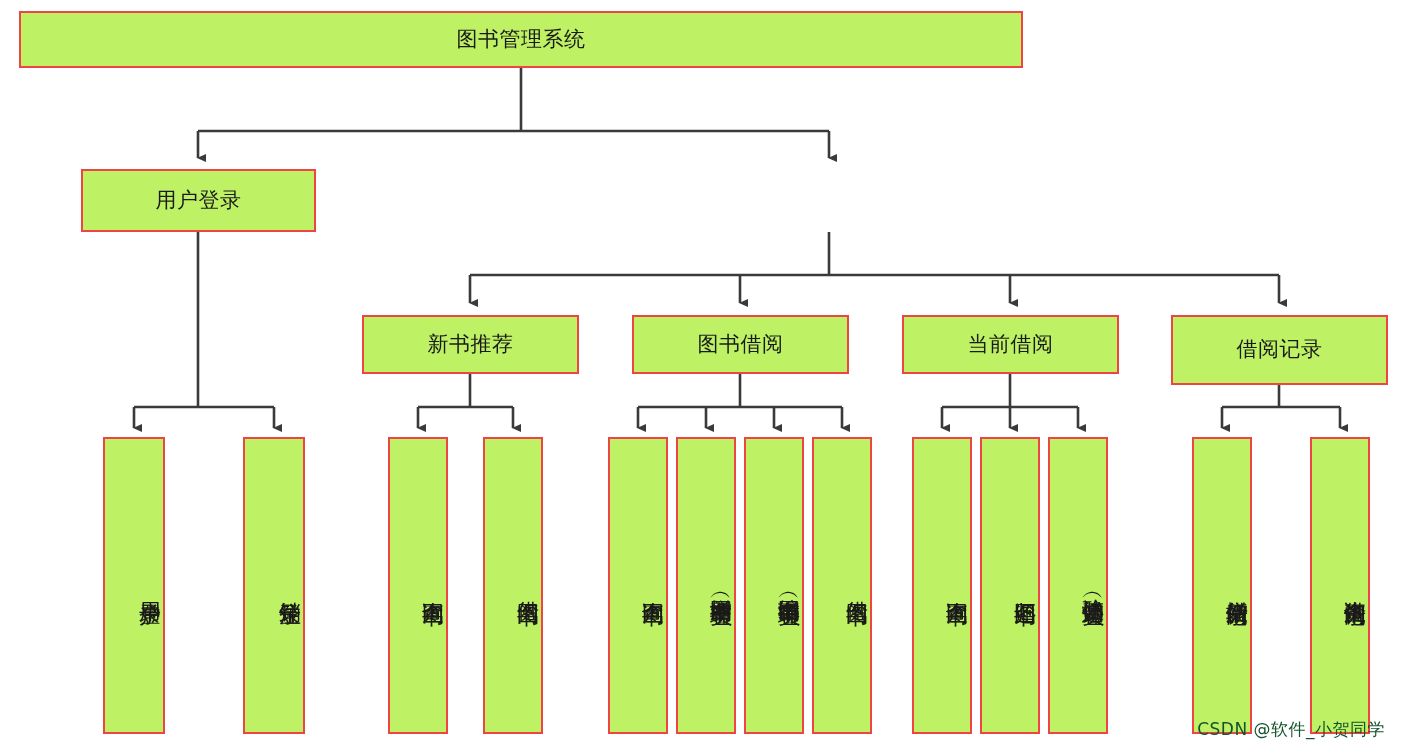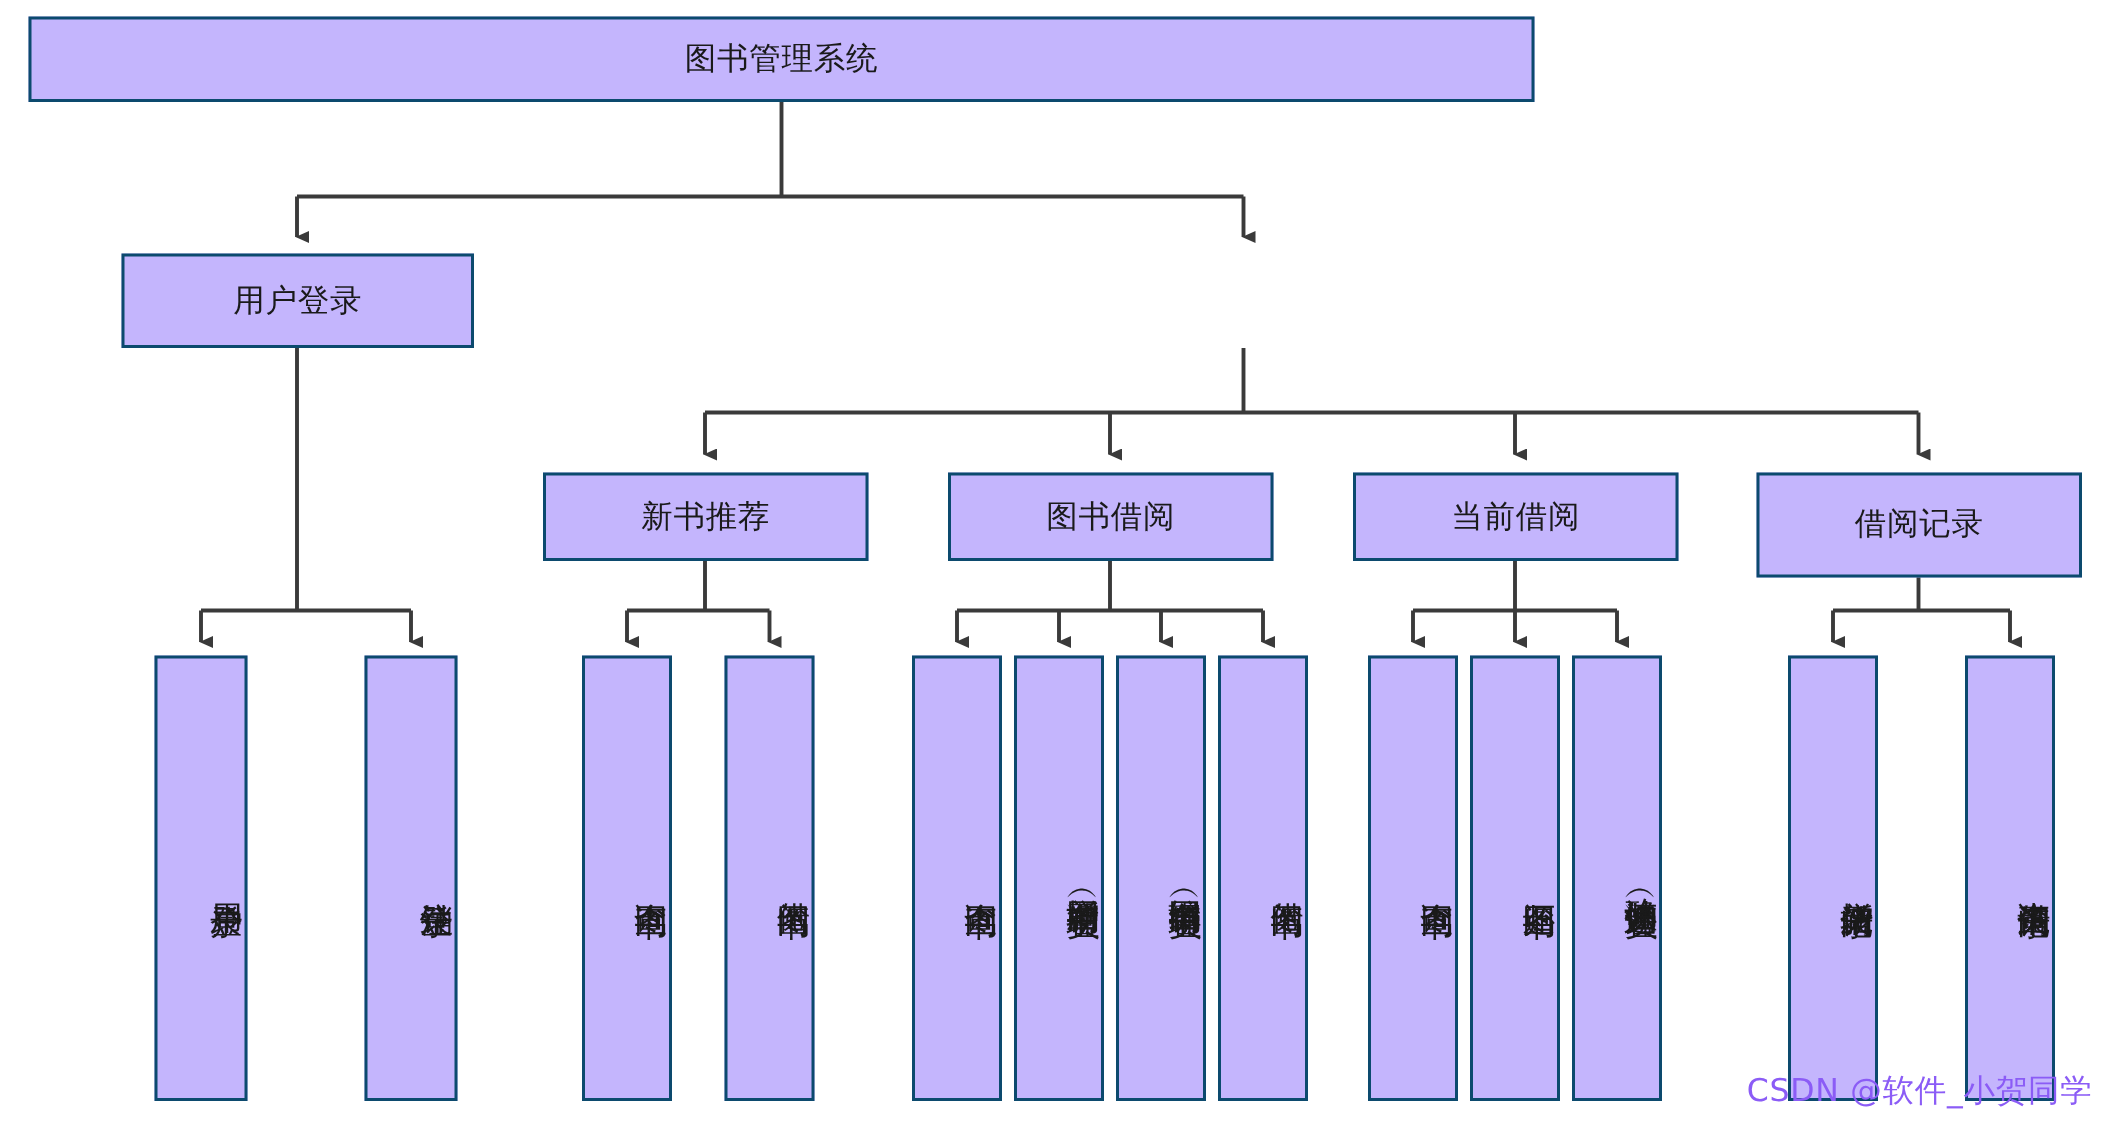--- a/index.html
+++ b/index.html
@@ -16,22 +16,22 @@
   }
   svg#wires{
     position:absolute;
     left:0;top:0;
     width:1405px;height:747px;
     pointer-events:none;
   }
   .node{
     position:absolute;
     box-sizing:border-box;
-    background:#c4b5fd;
-    border:2px solid #0c4a6e;
+    background:#bef264;
+    border:2px solid #ef4444;
     display:flex;
     align-items:center;
     justify-content:center;
     z-index:2;
   }
   .node.h{
     font-size:21px;
     letter-spacing:0.5px;
     line-height:1.1;
   }
@@ -50,24 +50,24 @@
   }
   .node.v .vtext{
     writing-mode:vertical-rl;
     text-orientation:upright;
     display:block;
     max-height:100%;
     text-align:center;
   }
   .watermark{
     position:absolute;
-    right:10px;
+    right:20px;
     bottom:6px;
-    font-size:21px;
-    color:#8b5cf6;
+    font-size:17px;
+    color:#14532d;
     letter-spacing:0.5px;
     z-index:3;
     white-space:nowrap;
   }
 </style>
 </head>
 <body>
 
 <div id="stage">
 

